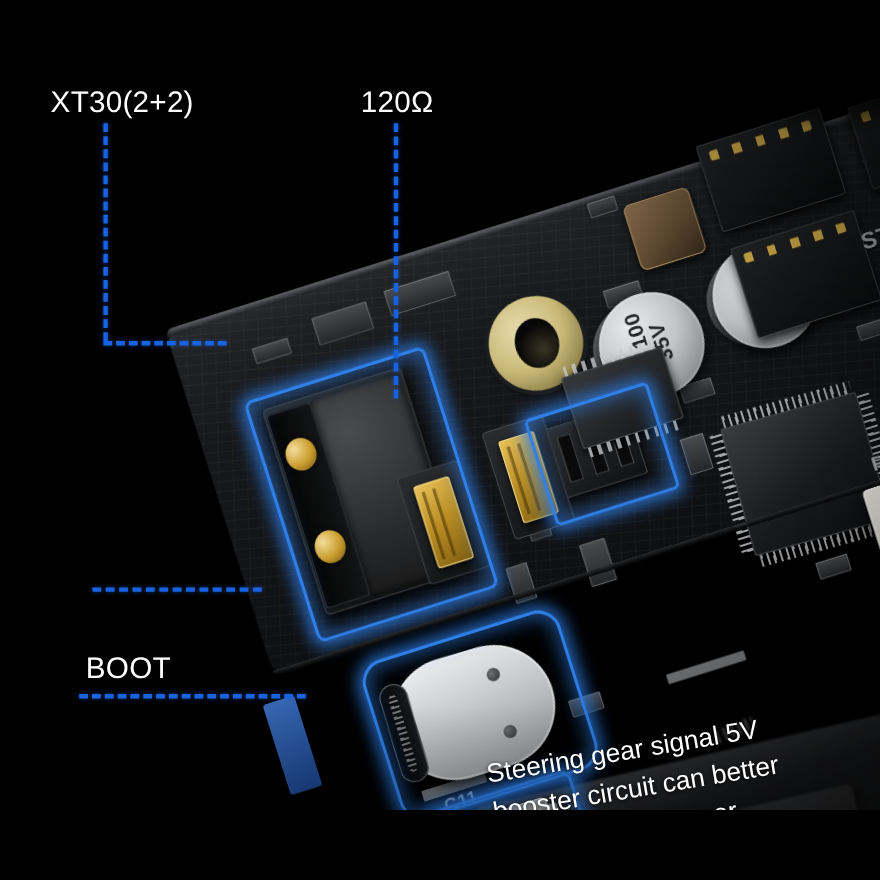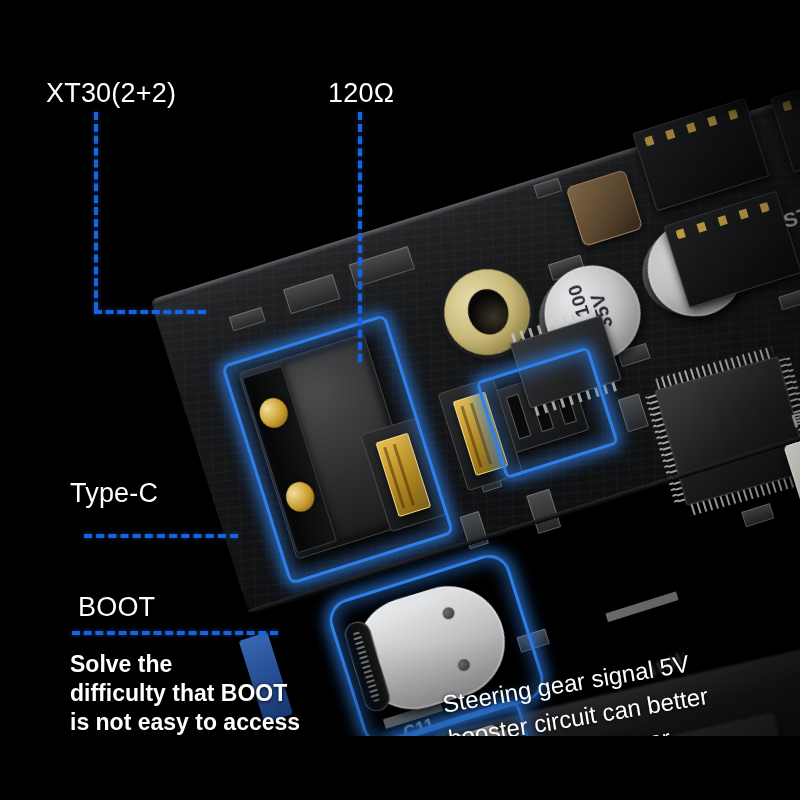--- a/index.html
+++ b/index.html
@@ -434,26 +434,22 @@
     <div class="leftmask"></div>
   </div>
 
   <div class="label label-title" style="left:46px;top:78px;">XT30(2+2)</div>
   <div class="dash-v" style="left:94px;top:112px;height:198px;"></div>
   <div class="dash-h" style="left:94px;top:310px;width:112px;"></div>
 
   <div class="label label-title" style="left:328px;top:78px;">120Ω</div>
   <div class="dash-v" style="left:358px;top:112px;height:250px;"></div>
 
-  <div class="label label-title" style="left:70px;top:478px;">Type-C</div>
   <div class="dash-h" style="left:84px;top:534px;width:154px;"></div>
 
   <div class="label label-title" style="left:78px;top:592px;">BOOT</div>
   <div class="dash-h" style="left:72px;top:631px;width:206px;"></div>
-  <div class="label label-desc" style="left:70px;top:650px;">Solve the
-difficulty that BOOT
-is not easy to access</div>
 
   <div class="rot-text" style="left:440px;top:688px;">Steering gear signal 5V
 booster circuit can better
 control steering gear</div>
 
 </div>
 
 </body></html>

